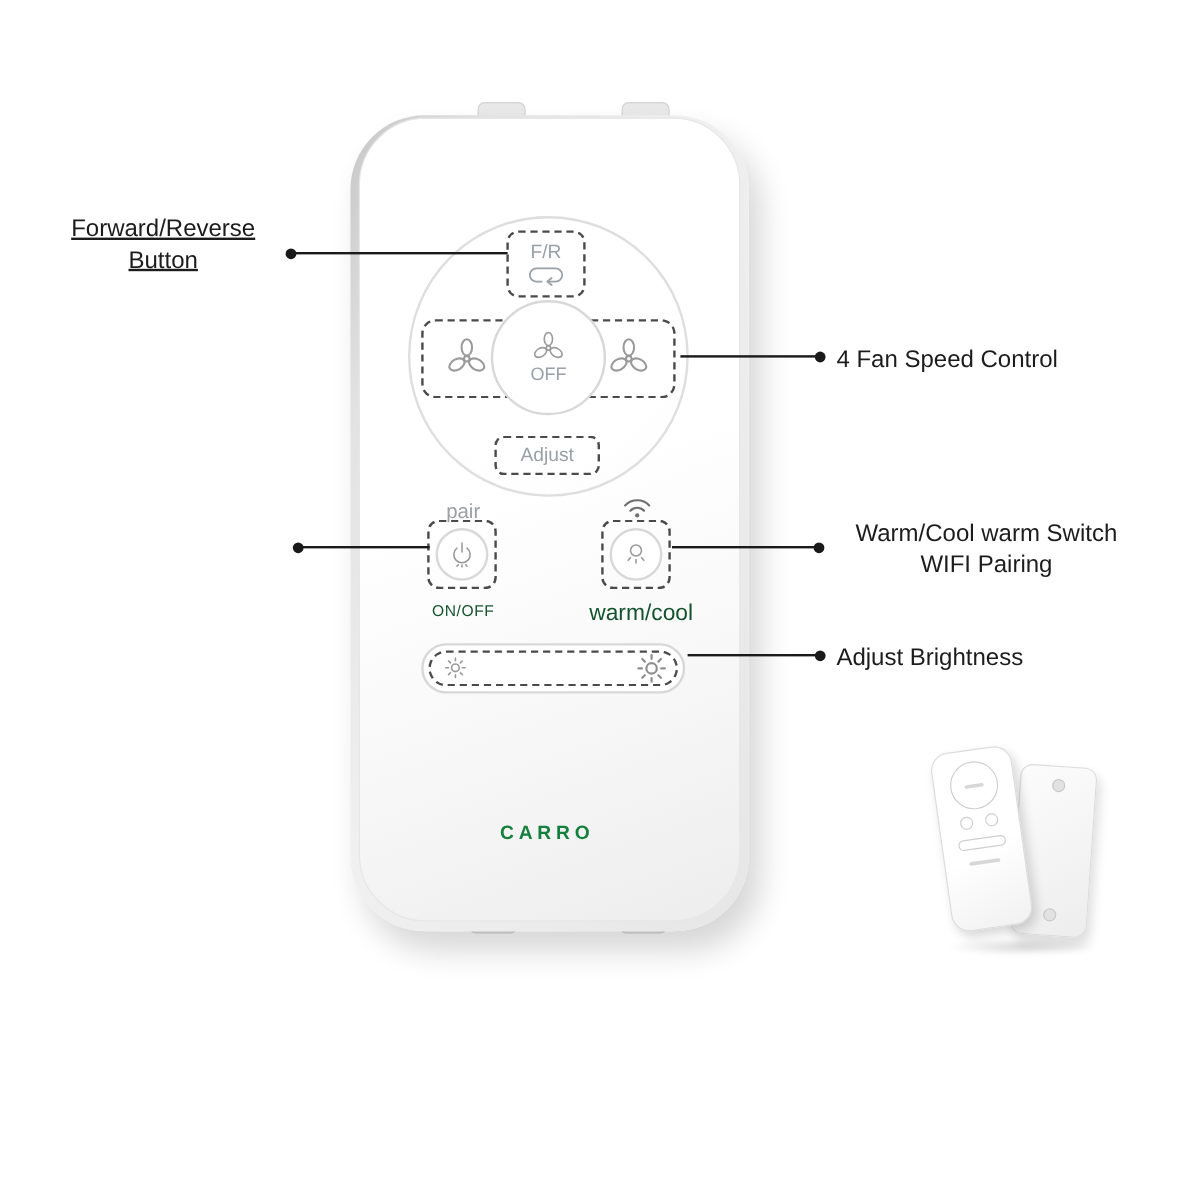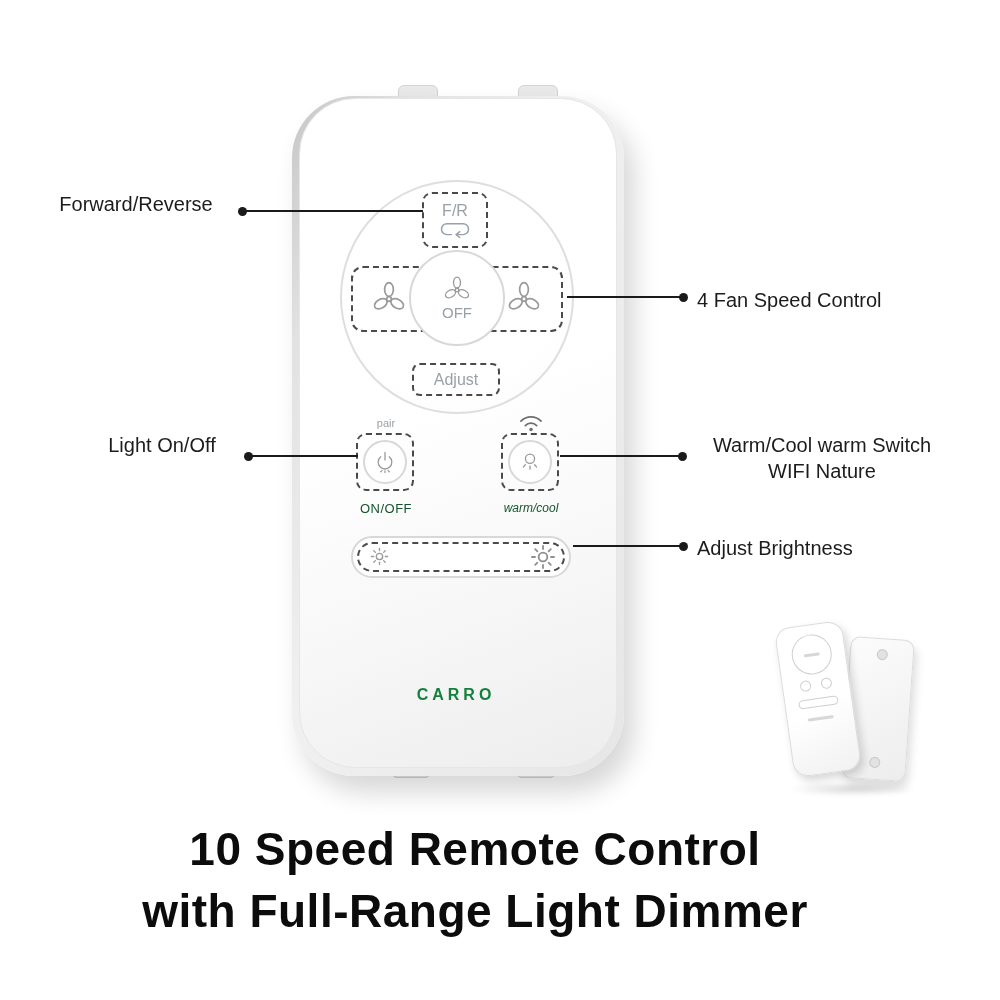--- a/index.html
+++ b/index.html
@@ -121,75 +121,75 @@
     <svg class="icon" style="width:30px;height:30px;">
         <use href="#sym-fan"></use>
       </svg>
     <span class="btn-text" style="font-size:15px;margin-top:-1px;">OFF</span>
   </div>
 
   <div class="abs dashed" style="left:412px;top:363px;width:88px;height:33px;border-radius:8px;z-index:4;display:flex;align-items:center;justify-content:center;">
     <span class="btn-text" style="font-size:16px;">Adjust</span>
   </div>
 
-  <div class="abs" style="left:356px;top:417px;width:60px;text-align:center;font-size:11px;color:#9aa0a6;z-index:3;">pair</div>
+  <div class="abs" style="left:356px;top:417px;width:60px;text-align:center;font-size:17px;color:#9aa0a6;z-index:3;">pair</div>
   <svg class="abs icon" style="left:517px;top:412px;width:28px;height:21px;color:#6e6e6e;z-index:3;">
       <use href="#sym-wifi"></use>
     </svg>
 
   <div class="abs dashed" style="left:356px;top:433px;width:58px;height:58px;border-radius:10px;z-index:3;"></div>
   <div class="abs soft-circle" style="left:363px;top:440px;width:44px;height:44px;z-index:4;">
     <svg class="icon" style="width:26px;height:26px;">
         <use href="#sym-power"></use>
       </svg>
   </div>
 
   <div class="abs dashed" style="left:501px;top:433px;width:58px;height:58px;border-radius:10px;z-index:3;"></div>
   <div class="abs soft-circle" style="left:508px;top:440px;width:44px;height:44px;z-index:4;">
     <svg class="icon" style="width:26px;height:26px;">
         <use href="#sym-light"></use>
       </svg>
   </div>
 
   <div class="abs muted" style="left:351px;top:501px;width:70px;text-align:center;font-size:13px;letter-spacing:0.5px;z-index:3;">ON/OFF</div>
-  <div class="abs muted" style="left:491px;top:501px;width:80px;text-align:center;font-size:12px;z-index:3;font-style:italic;">warm/cool</div>
+  <div class="abs muted" style="left:491px;top:501px;width:80px;text-align:left;font-size:19px;z-index:3;">warm/cool</div>
 
   <div class="abs" style="left:351px;top:536px;width:220px;height:42px;border:2px solid #d8d8d8;border-radius:21px;background:#fff;box-sizing:border-box;z-index:3;">
     <div class="dashed" style="position:absolute;left:4px;top:4px;right:4px;bottom:4px;border-radius:15px;"></div>
     <svg class="icon" style="position:absolute;left:17px;top:9px;width:19px;height:19px;">
         <use href="#sym-sun"></use>
       </svg>
     <svg class="icon" style="position:absolute;right:13px;top:6px;width:26px;height:26px;color:#8f8f8f;">
         <use href="#sym-sun"></use>
       </svg>
   </div>
 
   <div class="abs" style="left:396px;top:686px;width:120px;text-align:center;font-size:16px;font-weight:bold;letter-spacing:4px;color:#15803d;z-index:3;">CARRO</div>
 
-  <div class="abs callout" style="left:36px;top:191px;width:200px;text-align:center;">
+  <div class="abs callout" style="left:36px;top:178px;width:200px;text-align:center;text-decoration:underline;">
     <div>Forward/Reverse</div>
+    <div>Button</div>
   </div>
   <div class="cdot" style="left:238px;top:207px;"></div>
   <div class="cline" style="left:242px;top:210px;width:181px;"></div>
 
   <div class="cline" style="left:567px;top:296px;width:117px;"></div>
   <div class="cdot" style="left:679px;top:293px;"></div>
   <div class="abs callout" style="left:697px;top:287px;width:260px;">4 Fan Speed Control</div>
 
   <div class="abs callout" style="left:62px;top:432px;width:200px;text-align:center;">
-    <div>Light On/Off</div>
   </div>
   <div class="cdot" style="left:244px;top:452px;"></div>
   <div class="cline" style="left:248px;top:455px;width:110px;"></div>
 
   <div class="cline" style="left:560px;top:455px;width:123px;"></div>
   <div class="cdot" style="left:678px;top:452px;"></div>
   <div class="abs callout" style="left:697px;top:432px;width:250px;text-align:center;">
     <div>Warm/Cool warm Switch</div>
-    <div>WIFI Nature</div>
+    <div>WIFI Pairing</div>
   </div>
 
   <div class="cline" style="left:573px;top:545px;width:110px;"></div>
   <div class="cdot" style="left:679px;top:542px;"></div>
   <div class="abs callout" style="left:697px;top:535px;width:240px;">Adjust Brightness</div>
 
   <div class="thumb">
     <div style="position:absolute;left:10px;top:164px;width:128px;height:14px;background:radial-gradient(ellipse at center,rgba(0,0,0,0.16),transparent 70%);filter:blur(2px);"></div>
     <div style="position:absolute;left:68px;top:20px;width:62px;height:140px;border-radius:10px;background:linear-gradient(150deg,#fcfcfc,#ededed);border:1px solid #dcdcdc;transform:rotate(4deg);box-shadow:3px 6px 10px rgba(0,0,0,0.14);">
       <div style="position:absolute;left:26px;top:10px;width:9px;height:9px;border-radius:50%;background:#e2e2e2;border:1px solid #c9c9c9;"></div>
@@ -201,18 +201,14 @@
       </div>
       <div style="display:flex;justify-content:center;gap:10px;">
         <div style="width:11px;height:11px;border:1.5px solid #cfcfcf;border-radius:50%;box-sizing:border-box;"></div>
         <div style="width:11px;height:11px;border:1.5px solid #cfcfcf;border-radius:50%;box-sizing:border-box;"></div>
       </div>
       <div style="width:40px;height:9px;border:1.5px solid #cfcfcf;border-radius:5px;margin:8px auto 0;box-sizing:border-box;"></div>
       <div class="mini-line" style="width:26px;height:3px;margin:10px auto 0;"></div>
     </div>
   </div>
 
-  <div class="headline">
-    <div>10 Speed Remote Control</div>
-    <div>with Full-Range Light Dimmer</div>
-  </div>
 
 </div>
 
 </body></html>

